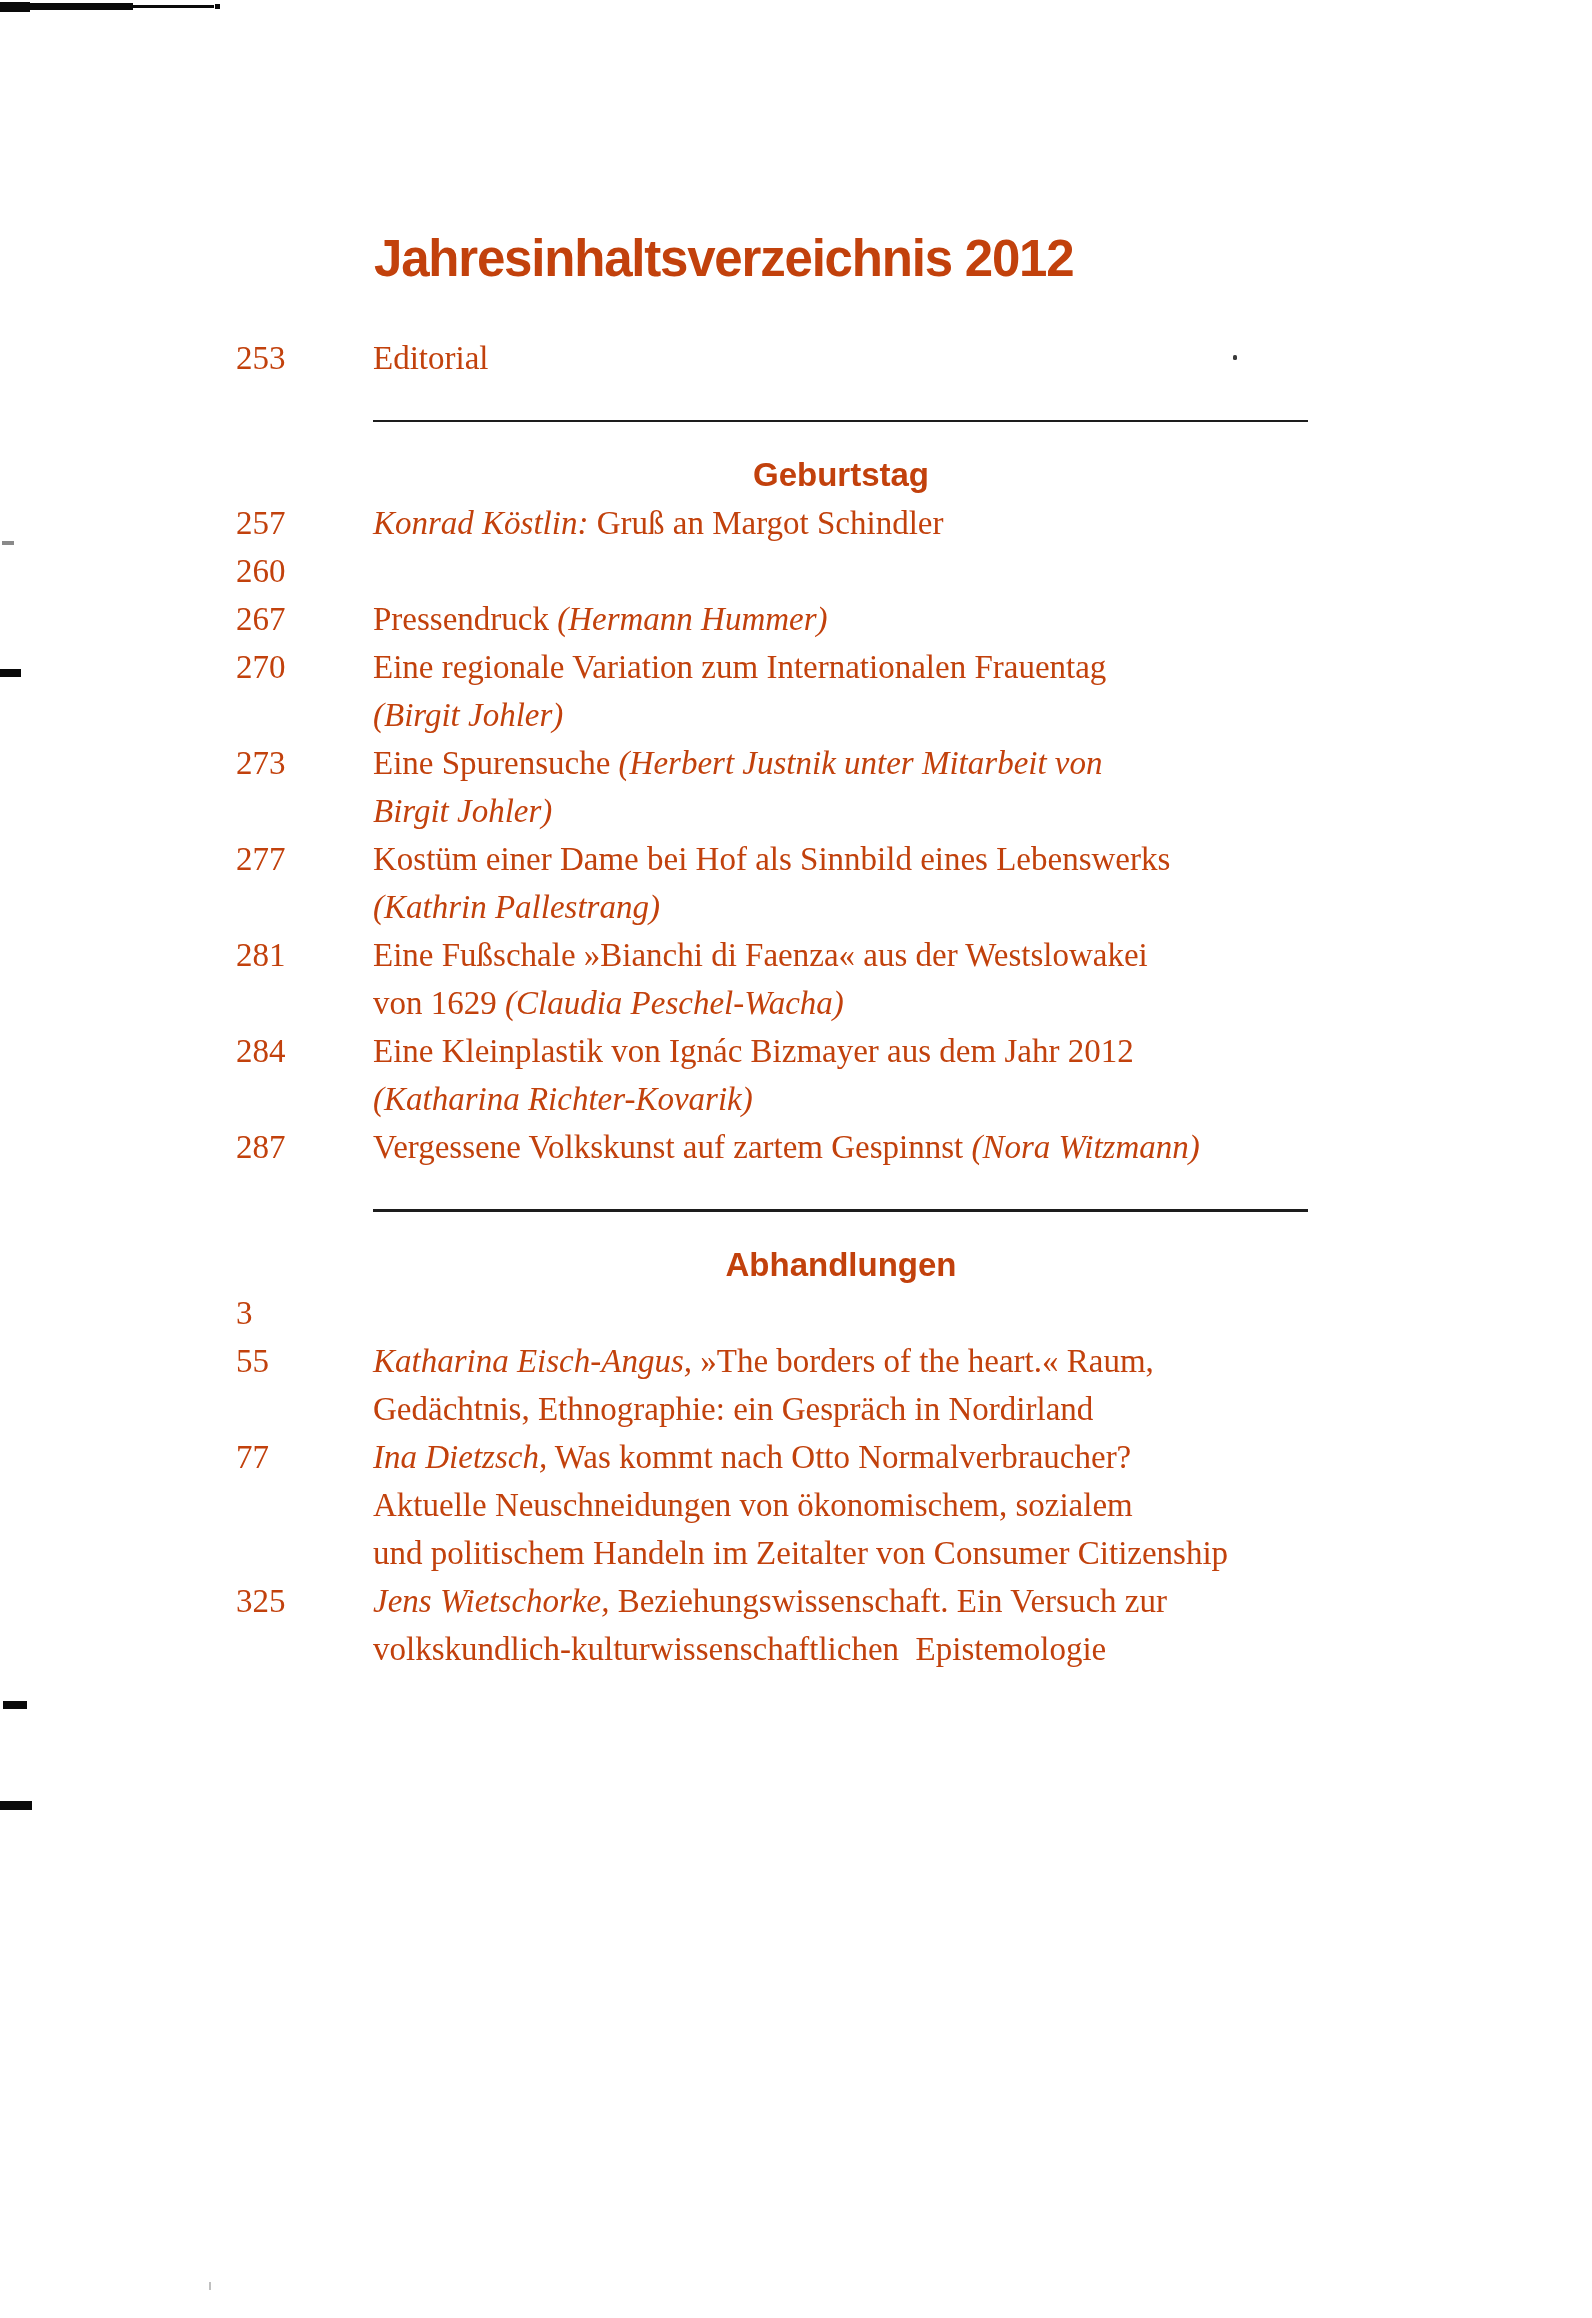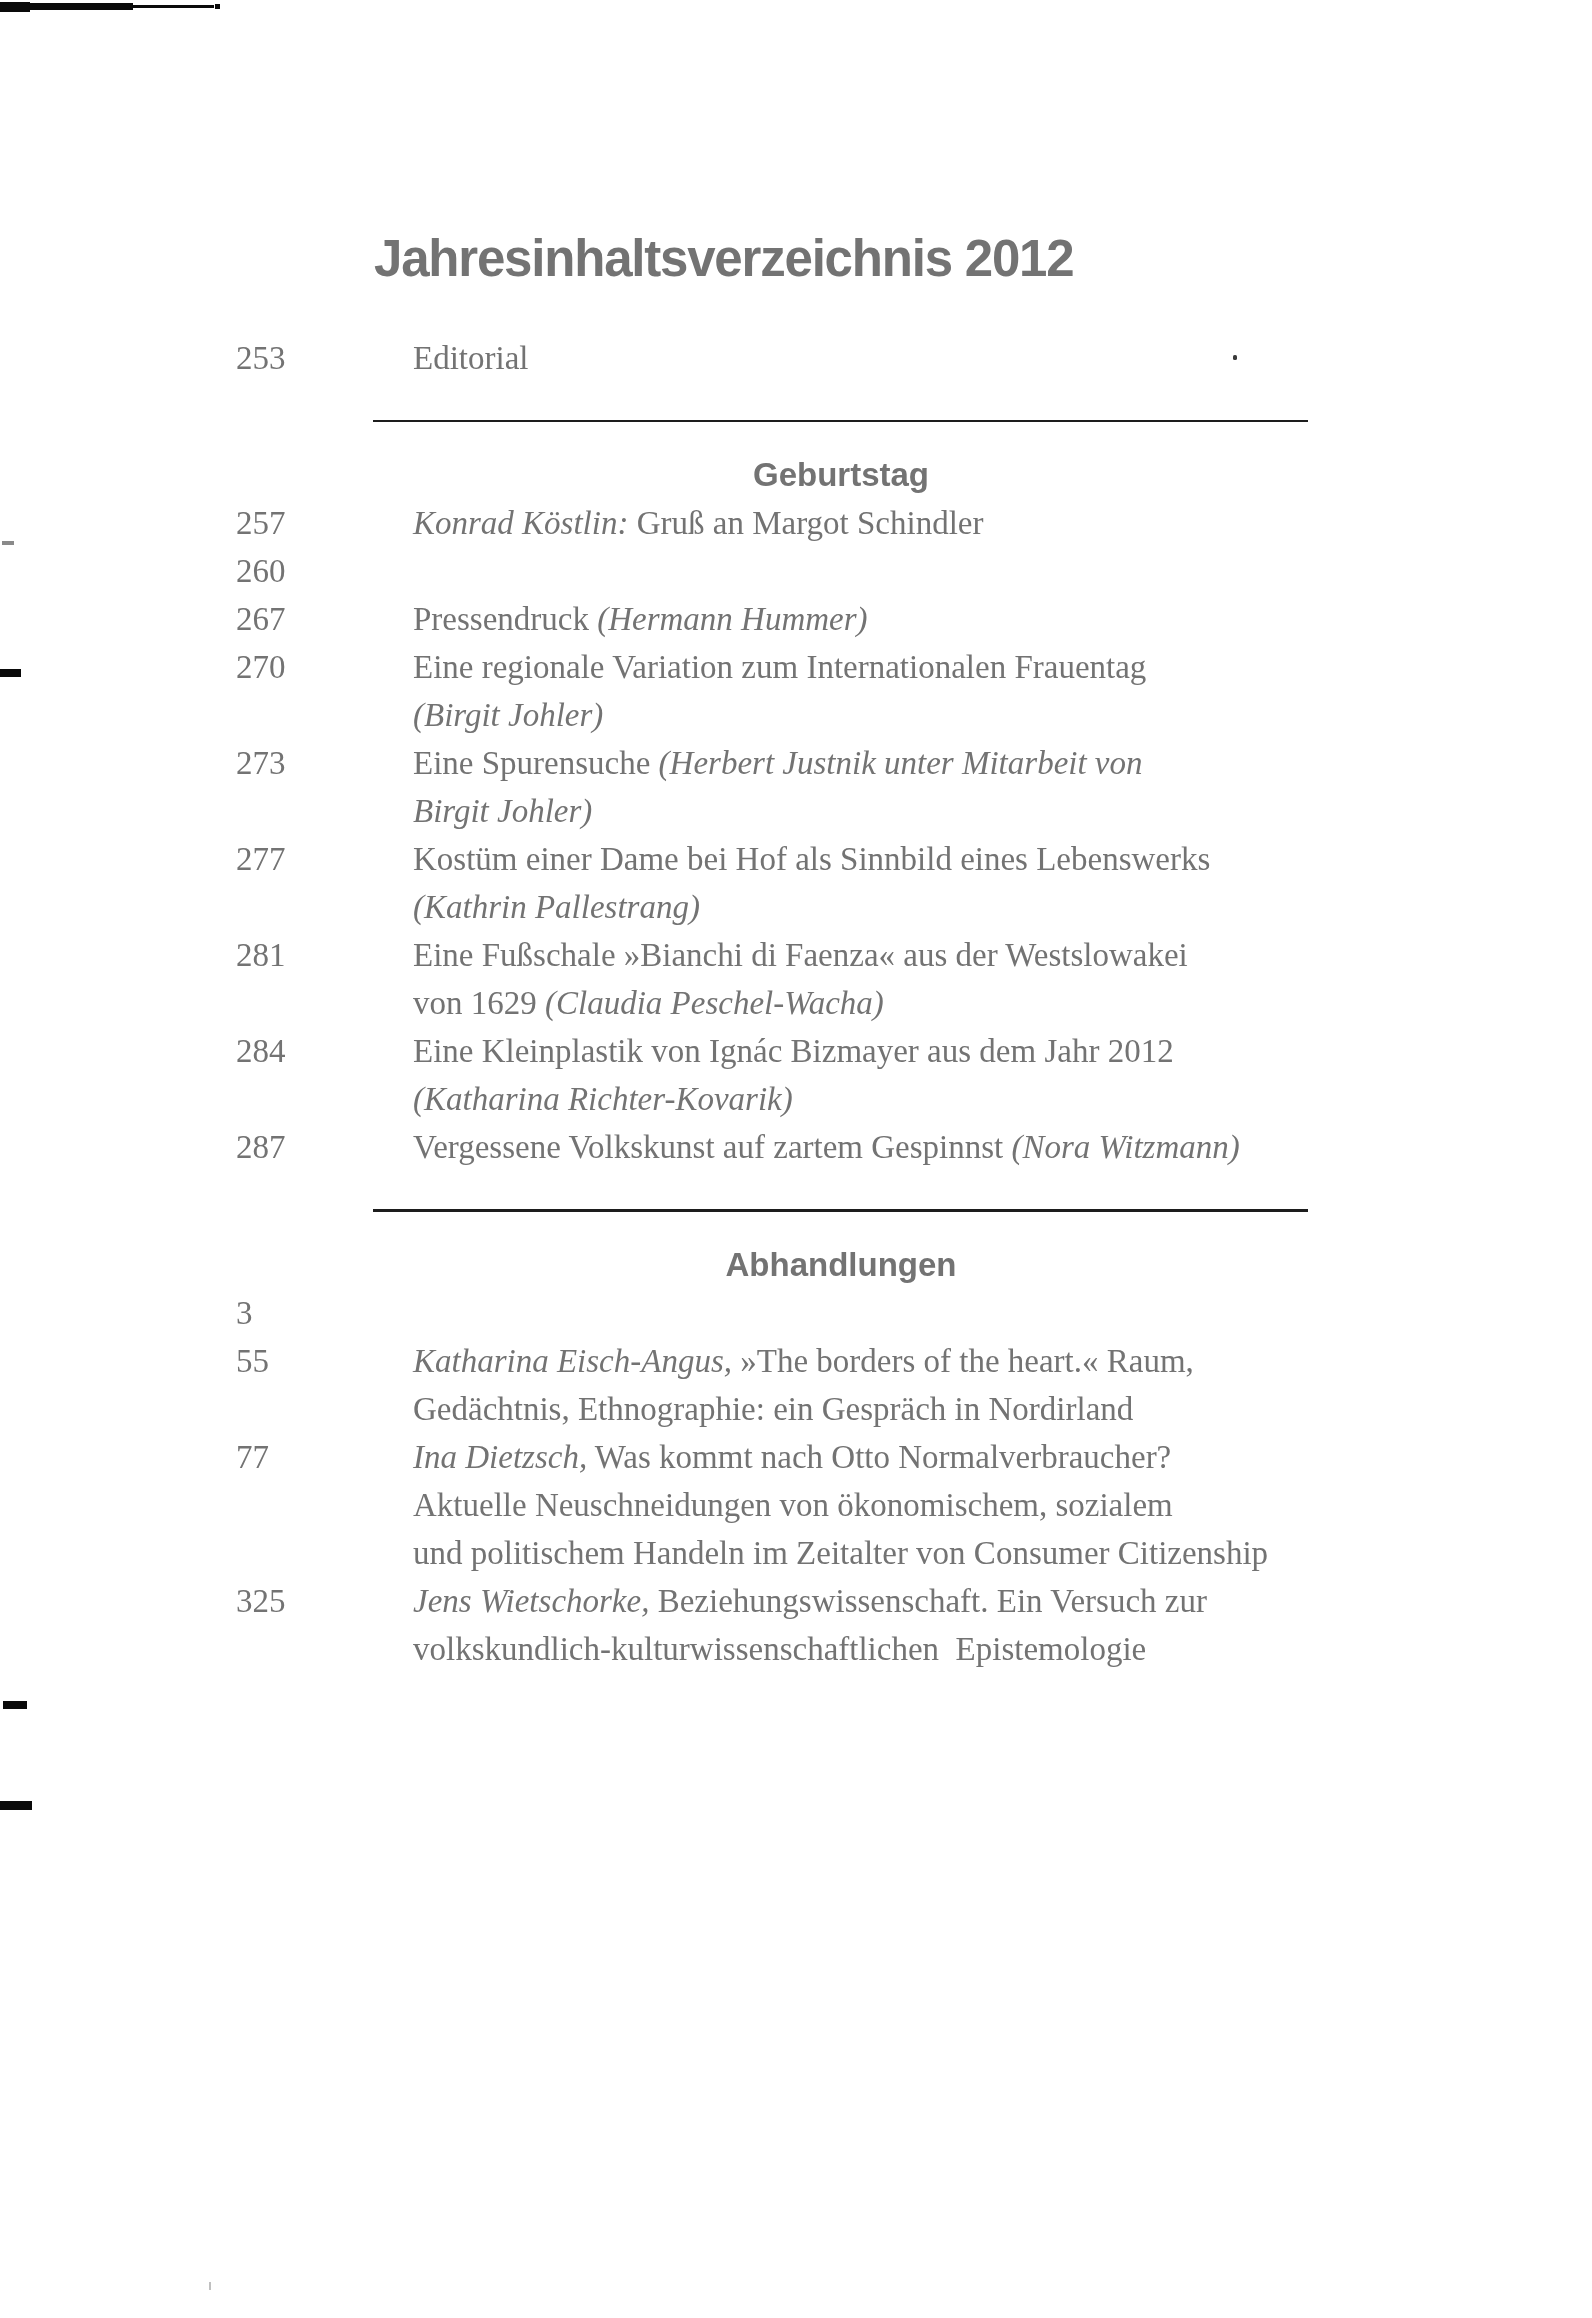--- a/index.html
+++ b/index.html
@@ -1,21 +1,21 @@
 <!DOCTYPE html>
 <html lang="de" style="font-size:12.7px"><head>
 <meta charset="utf-8">
 <style>
   html,body{margin:0;padding:0;background:#ffffff;}
   .page{
     position:relative;
     width:1308px;
     height:2319px;
     background:#ffffff;
-    color:#737373;
+    color:#c2410c;
     font-family:"Liberation Serif", serif;
     font-size:33px;
     box-sizing:border-box;
     padding-top:228px;
     overflow:hidden;
   }
   .doc-title{
     font-family:"Liberation Sans", sans-serif;
     font-weight:bold;
     font-size:51px;
@@ -31,21 +31,21 @@
     font-family:"Liberation Sans", sans-serif;
     font-weight:bold;
     font-size:33px;
     line-height:48px;
     margin:29px 0 0 138px;
     text-align:center;
   }
   .entry{display:flex;line-height:48px;}
   .num{width:111px;text-align:left;flex:none;}
   .lines{margin-left:26px;}
-  .line{white-space:pre-wrap;margin-left:40px;}
+  .line{white-space:pre-wrap;}
   .it{font-style:italic;}
   .rule{
     height:2.4px;
     background:#1d1d1d;
     width:1026px;
     margin:38px 0 0 137px;
   }
   
   .artifact{position:absolute;background:#0a0a0a;}
 </style>

